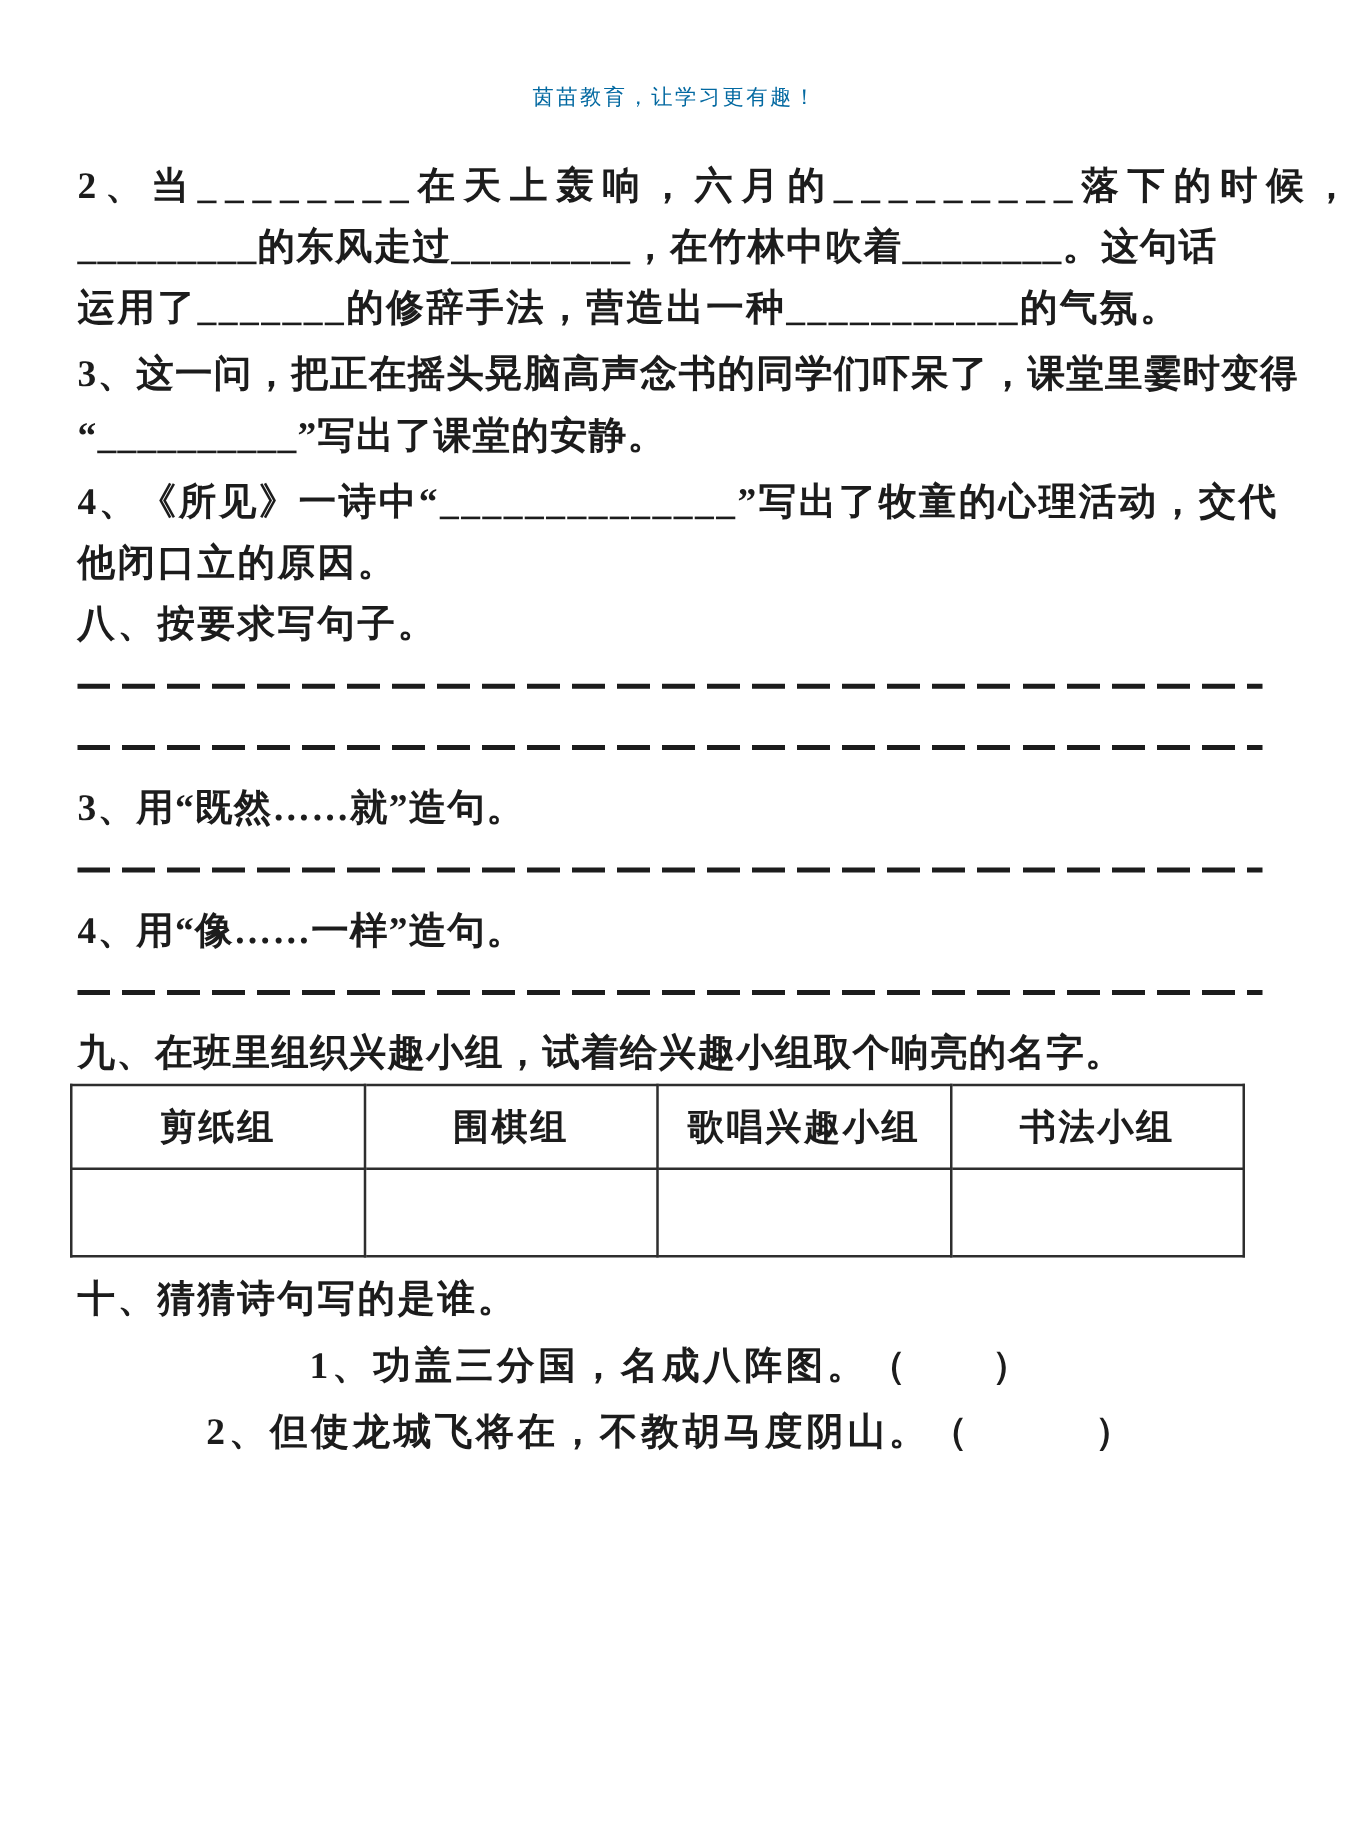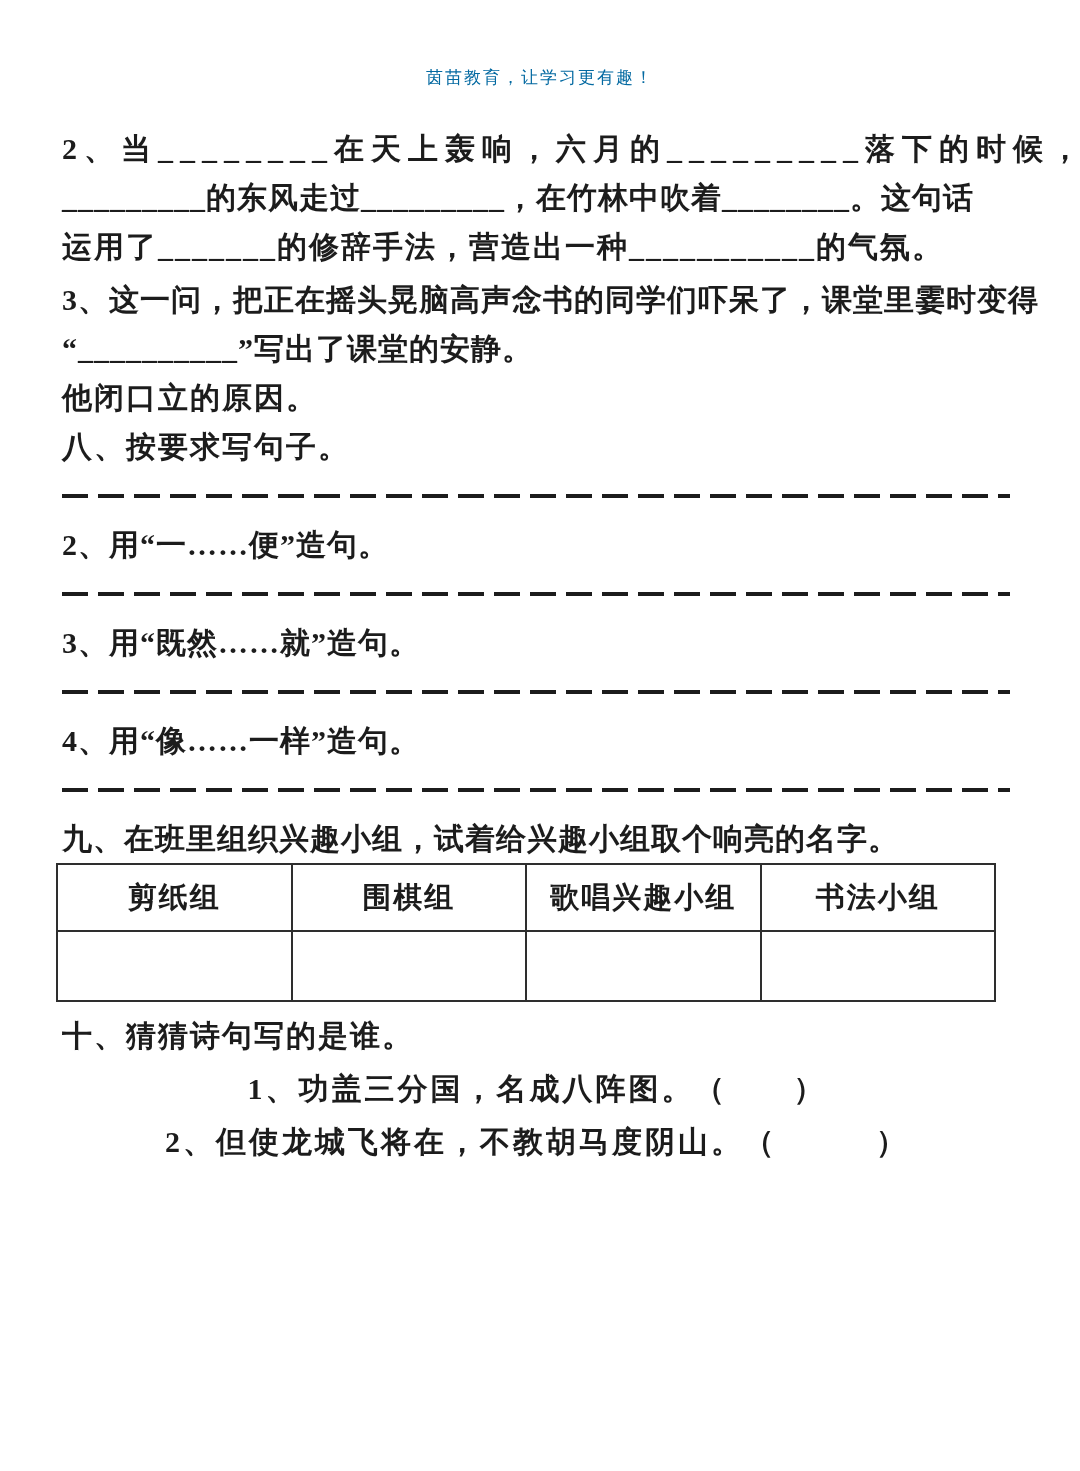--- a/index.html
+++ b/index.html
@@ -77,29 +77,29 @@
 
   <div class="content">
 
     <div class="line ls7">2、当________在天上轰响，六月的_________落下的时候，</div>
     <div class="line ls1">_________的东风走过_________，在竹林中吹着________。这句话</div>
     <div class="line ls2">运用了_______的修辞手法，营造出一种___________的气氛。</div>
 
     <div class="line ls1 mt4">3、这一问，把正在摇头晃脑高声念书的同学们吓呆了，课堂里霎时变得</div>
     <div class="line ls1">“__________”写出了课堂的安静。</div>
 
+    <div class="line ls2 mt4">4、《所见》一诗中“______________”写出了牧童的心理活动，交代</div>
     <div class="line ls2">他闭口立的原因。</div>
 
     <div class="line ls2">八、按要求写句子。</div>
 
     <div class="answer-line">
       <div class="dash-rule"></div>
     </div>
 
-    <div class="line ls1">2、用“一……便”造句。</div>
     <div class="answer-line">
       <div class="dash-rule"></div>
     </div>
 
     <div class="line ls1">3、用“既然……就”造句。</div>
     <div class="answer-line">
       <div class="dash-rule"></div>
     </div>
 
     <div class="line ls1">4、用“像……一样”造句。</div>

